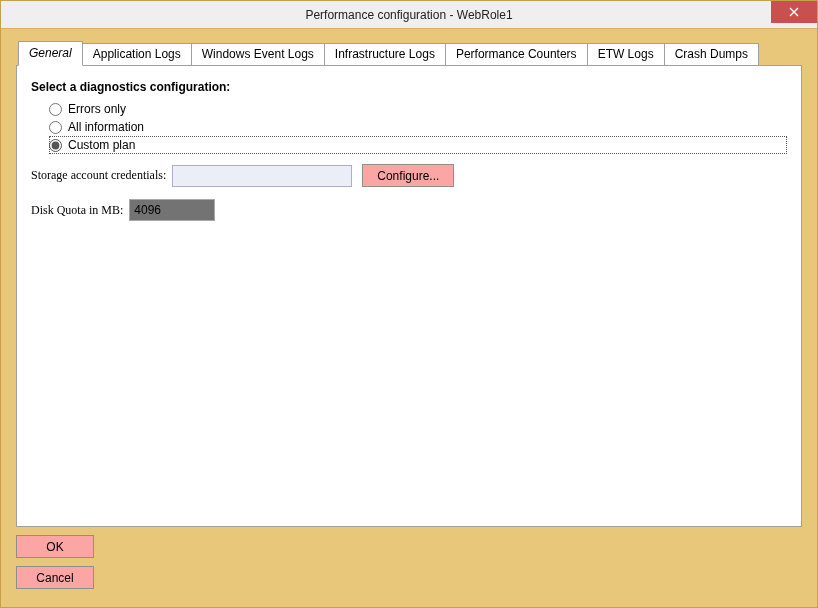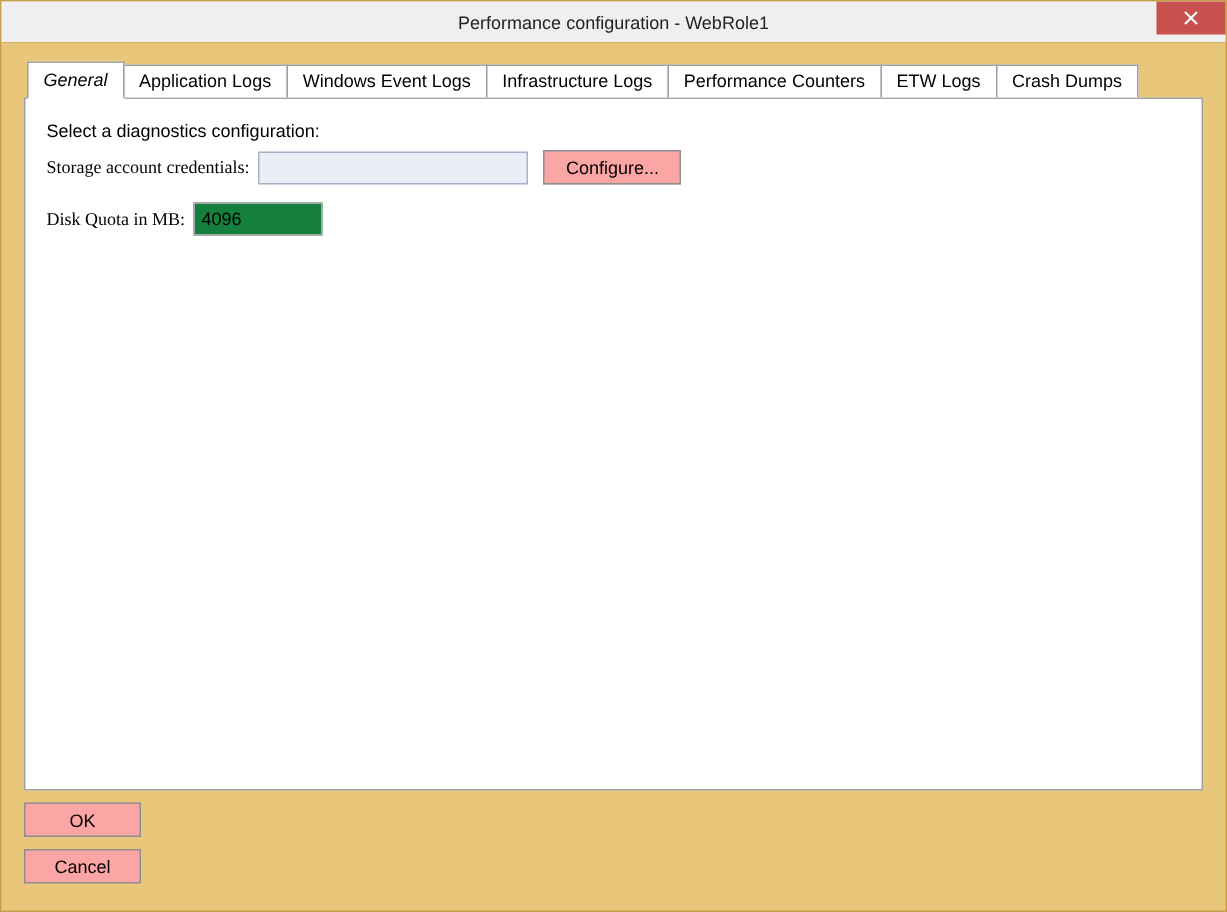--- a/index.html
+++ b/index.html
@@ -69,37 +69,37 @@
       font-style: italic;
     }
     .tab-panel {
       flex: 1 1 auto;
       background: #fff;
       border: 1px solid #a0a0a0;
       padding: 14px;
       position: relative;
       z-index: 1;
     }
-    .section-label { font-size: 12px; margin-bottom: 6px; color: #000; }
+    .section-label { font-size: 12px; margin-bottom: 6px; color: #000; font-weight: bold; }
     .radio-group { margin-left: 18px; margin-bottom: 10px; }
     .radio-row { display: flex; align-items: center; height: 18px; margin-bottom: 0px; }
     .radio-row.focused { outline: 1px dotted #555; outline-offset: -1px; width: 100%; padding-right: 6px; }
     .radio-input { margin: 0 6px 0 0; width: 13px; height: 13px; accent-color: #555; }
     .radio-label { font-size: 12px; color: #000; }
     .form-row { display: flex; align-items: center; margin-bottom: 12px; }
     .form-label { font-size: 12px; margin-right: 6px; color: #000; font-family: Liberation Serif, serif; }
     .text-input {
       border: 1px solid #adadc9;
       background: #eceef7;
       height: 22px;
       padding: 2px 4px;
       font-size: 12px;
     }
     .text-input.storage { width: 180px; }
-    .text-input.quota { width: 86px; background: #15803d; border: 1px solid #a8a8a8; }
+    .text-input.quota { width: 86px; background: #737373; border: 1px solid #a8a8a8; }
     .btn {
       border: 1px solid #8e8e8e;
       background: #fca5a5;
       height: 23px;
       padding: 0 14px;
       font-size: 12px;
       cursor: pointer;
       color: #000;
     }
     .btn.configure { margin-left: 10px; min-width: 78px; text-align: center; }
@@ -134,20 +134,34 @@
       <div class="tab">Infrastructure Logs</div>
       <div class="tab">Performance Counters</div>
       <div class="tab">ETW Logs</div>
       <div class="tab">Crash Dumps</div>
     </div>
 
     <div class="tab-panel">
 
       <div class="section-label">Select a diagnostics configuration:</div>
 
+      <div class="radio-group">
+        <label class="radio-row">
+          <input type="radio" name="diag" class="radio-input" style="">
+          <span class="radio-label">Errors only</span>
+        </label>
+        <label class="radio-row">
+          <input type="radio" name="diag" class="radio-input" style="">
+          <span class="radio-label">All information</span>
+        </label>
+        <label class="radio-row focused">
+          <input type="radio" name="diag" class="radio-input" checked="" style="">
+          <span class="radio-label">Custom plan</span>
+        </label>
+      </div>
 
       <div class="form-row">
         <span class="form-label">Storage account credentials:</span>
         <input type="text" class="text-input storage" readonly="" value="" style="">
         <button class="btn configure">Configure...</button>
       </div>
 
       <div class="form-row">
         <span class="form-label">Disk Quota in MB:</span>
         <input type="text" class="text-input quota" value="4096" style="">

